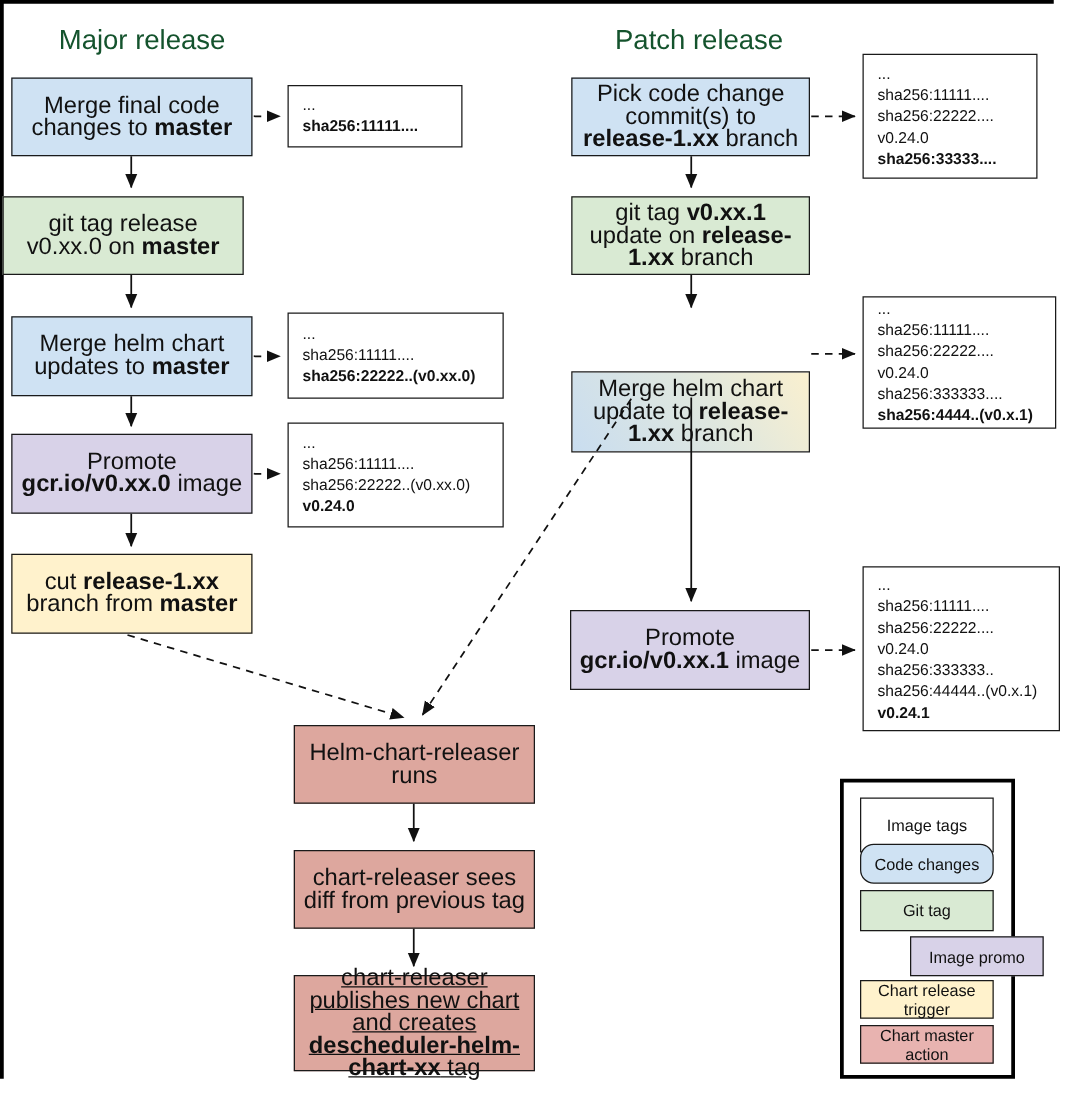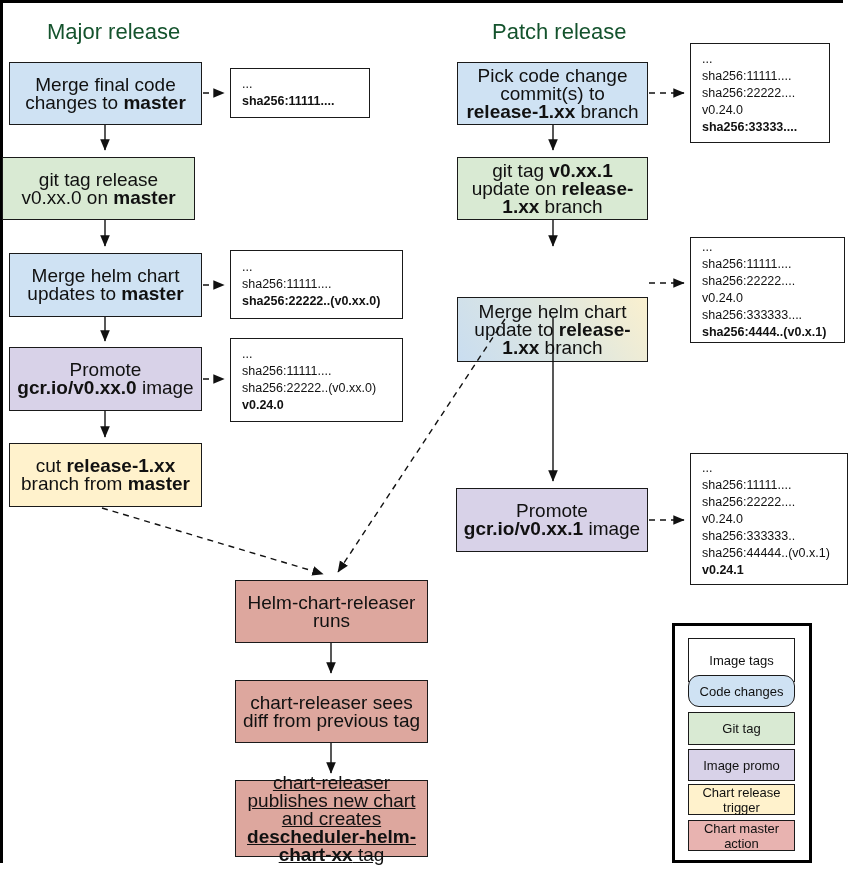--- a/index.html
+++ b/index.html
@@ -110,21 +110,21 @@
     <span><span>chart-releaser sees diff from previous tag</span></span>
   </div>
 <div class="abs node" style="left: 235px; top: 780px; width: 193px; height: 77px; background: rgb(221, 167, 158); text-decoration: underline;">
     <span><span>chart-releaser publishes new chart and creates </span><b>descheduler-helm-chart-xx</b><span> tag</span></span>
   </div>
 
 <div class="abs legend-outer" style="left:672px;top:623px;width:140px;height:240px;"></div>
 <div class="abs legend-item" style="left: 688px; top: 638px; width: 107px; height: 44px; background: rgb(255, 255, 255);">Image tags</div>
 <div class="abs legend-item" style="left: 688px; top: 675px; width: 107px; height: 32px; background: rgb(207, 226, 243); border-radius: 11px;">Code changes</div>
 <div class="abs legend-item" style="left: 688px; top: 712px; width: 107px; height: 33px; background: rgb(217, 234, 211);">Git tag</div>
-<div class="abs legend-item" style="left: 688px; top: 749px; width: 107px; height: 32px; background: rgb(216, 210, 232);">Image promo</div>
+<div class="abs legend-item" style="left: 728px; top: 749px; width: 107px; height: 32px; background: rgb(216, 210, 232);">Image promo</div>
 <div class="abs legend-item" style="left: 688px; top: 784px; width: 107px; height: 31px; background: rgb(255, 242, 204);">Chart release trigger</div>
 <div class="abs legend-item" style="left: 688px; top: 820px; width: 107px; height: 31px; background: rgb(232, 179, 176);">Chart master action</div>
 
 <svg class="wires" width="853" height="875">
   <defs>
     <marker id="ah" viewBox="0 0 10 10" refX="8.5" refY="5" markerWidth="9" markerHeight="9" orient="auto-start-reverse">
       <path d="M0,1.2 L9,5 L0,8.8 z" fill="#111"></path>
     </marker>
   </defs>
 

